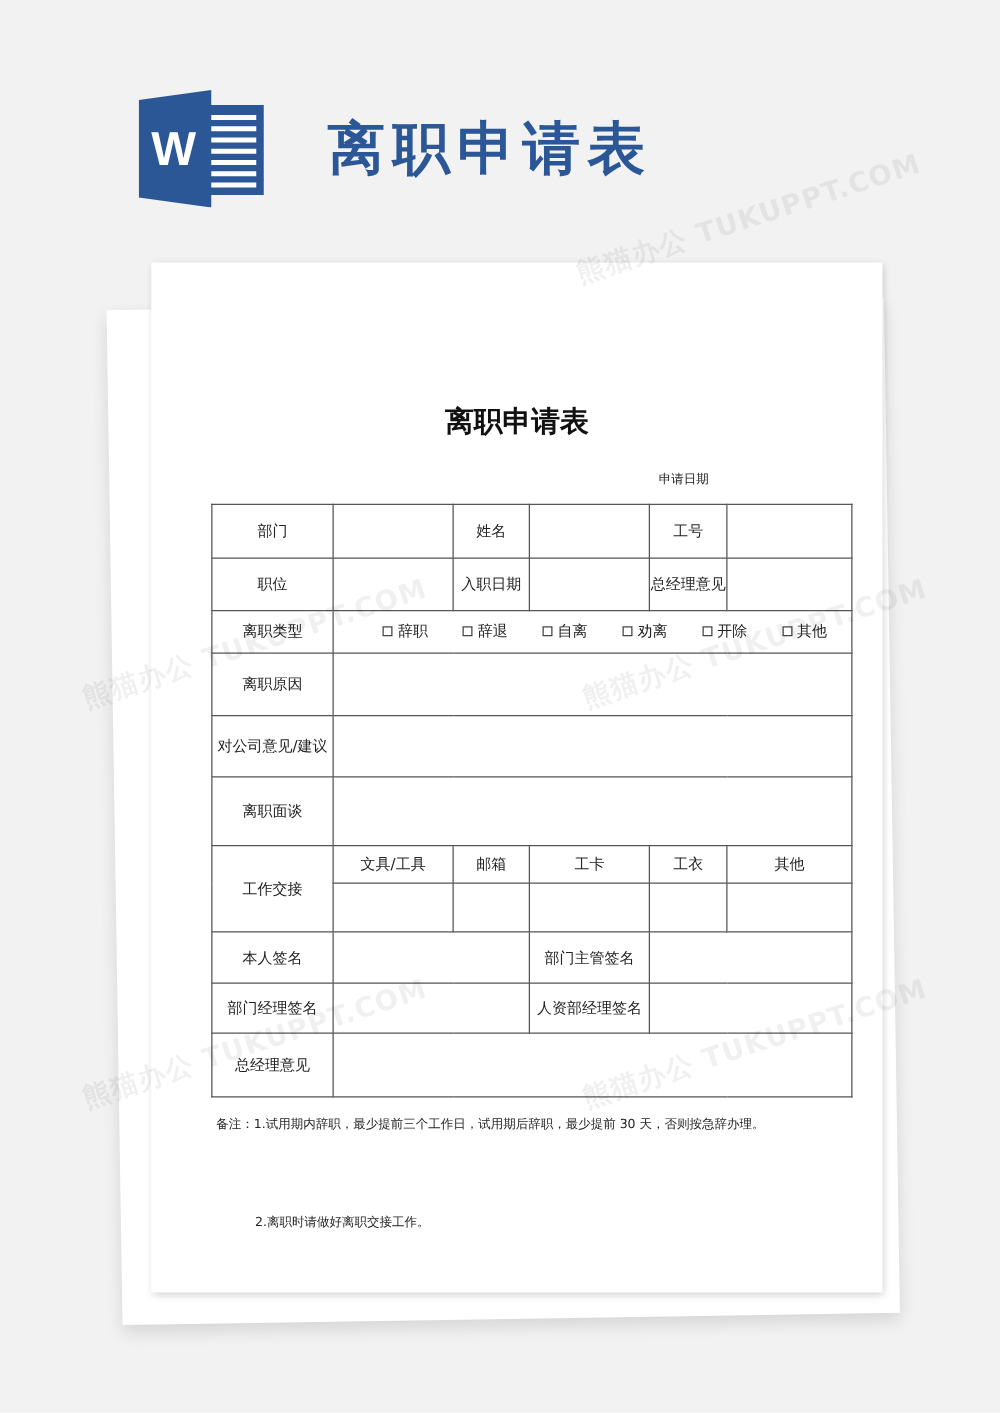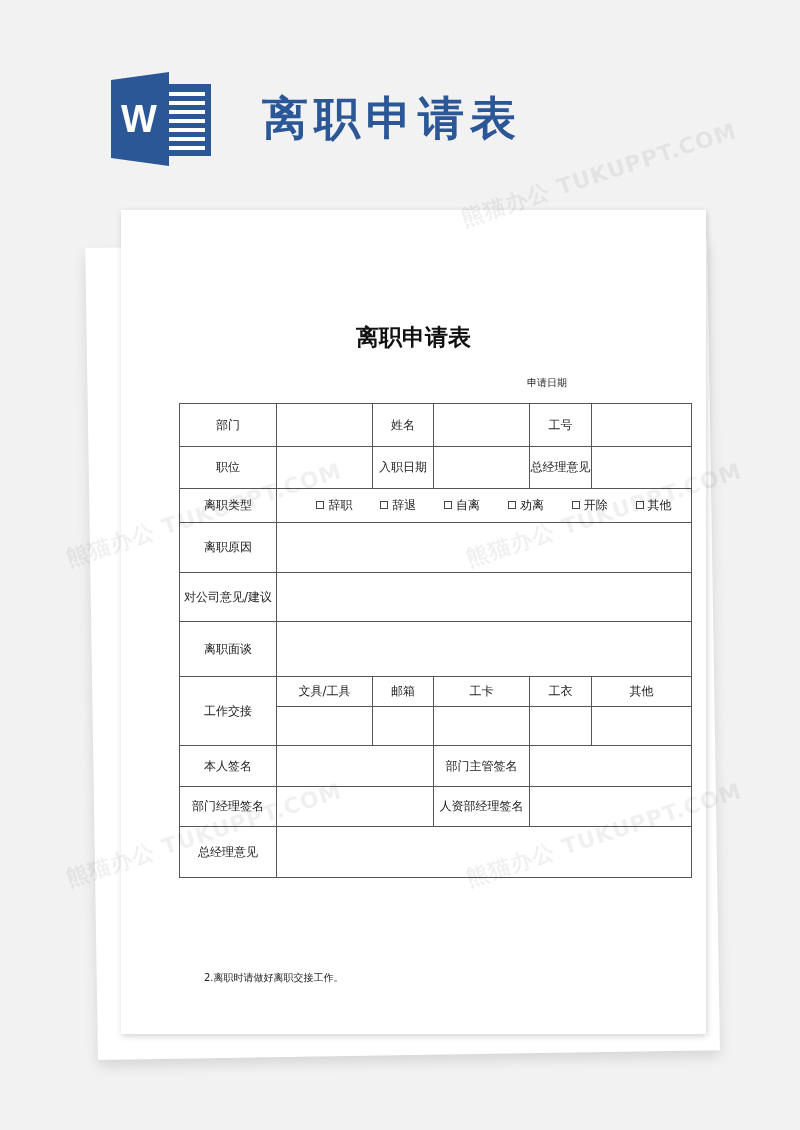--- a/index.html
+++ b/index.html
@@ -32,21 +32,21 @@
     box-shadow: 1px 2px 6px rgba(0,0,0,0.18);
   }
   .doc-title {
     position: absolute; left: 0; width: 585px; top: 112px; text-align: center;
     font-size: 23px; font-weight: bold; color: #111;
   }
   .apply-date {
     position: absolute; left: 406px; top: 166px; font-size: 10px; color: #222;
   }
   table.form {
-    position: absolute; left: 58px; top: 193px; width: 512px;
+    position: absolute; left: 48px; top: 193px; width: 512px;
     border-collapse: collapse; table-layout: fixed;
     border: 1.5px solid #333;
   }
   table.form td {
     border: 1px solid #555; text-align: center; vertical-align: middle;
     font-size: 12px; padding: 0; color: #222;
   }
   .cb { display: inline-block; width: 6px; height: 6px; border: 1px solid #444; margin-right: 4px; vertical-align: middle; position: relative; top: -1px; }
   .opt { display: inline-block; margin: 0 12px; font-size: 12px; }
   .types { text-align: right; padding-left: 20px !important; white-space: nowrap; }
@@ -153,20 +153,21 @@
       <td>人资部经理签名</td>
       <td colspan="2"></td>
     </tr>
     <tr style="height:51px">
       <td>总经理意见</td>
       <td colspan="5"></td>
     </tr>
   </tbody>
     </table>
 
+  <div class="notes" style="top:682px">备注：1.试用期内辞职，最少提前三个工作日，试用期后辞职，最少提前 30 天，否则按急辞办理。</div>
   <div class="notes" style="top:761px; left:83px">2.离职时请做好离职交接工作。</div>
 </div>
 
 <div class="watermark" style="left:455px; top:160px">熊猫办公 TUKUPPT.COM</div>
 <div class="watermark" style="left:60px; top:500px">熊猫办公 TUKUPPT.COM</div>
 <div class="watermark" style="left:460px; top:500px">熊猫办公 TUKUPPT.COM</div>
 <div class="watermark" style="left:60px; top:820px">熊猫办公 TUKUPPT.COM</div>
 <div class="watermark" style="left:460px; top:820px">熊猫办公 TUKUPPT.COM</div>
 
 </body></html>

